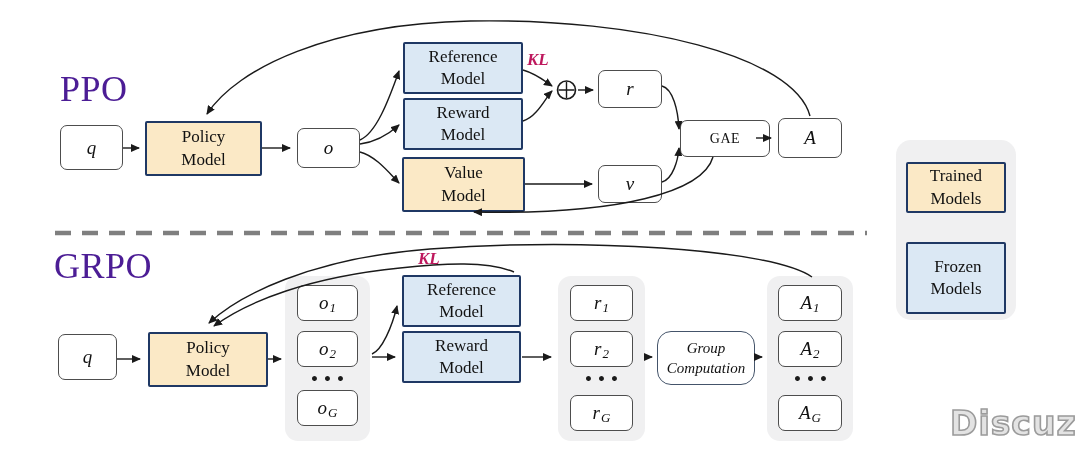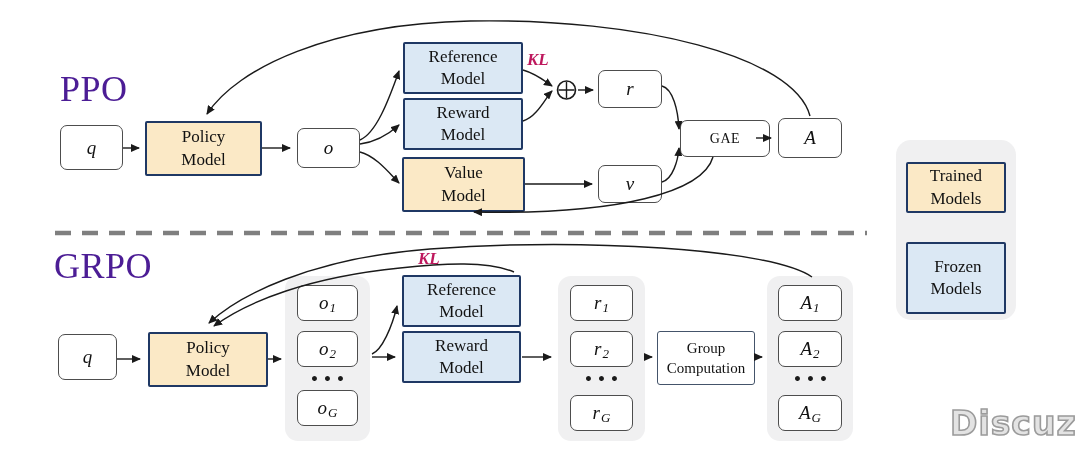--- a/index.html
+++ b/index.html
@@ -18,21 +18,21 @@
   .model{
     background:var(--trained_fill,#FBE9C6);
     border:2px solid var(--model_border,#1F3864);
     border-radius:2px;font-size:17px;line-height:1.32;
   }
   .model.frozen{background:var(--frozen_fill,#DBE8F4);}
   .plain{
     border:1.4px solid var(--plain_border,#4D4D4D);border-radius:7px;
   }
   .groupbox{
-    border:1.5px solid #44546A;border-radius:3px;font-size:15px;line-height:1.35;background:#fff;
+    border:1.5px solid #44546A;border-radius:14px;font-size:15px;line-height:1.35;background:#fff;font-style:italic;
   }
   .pre{white-space:pre-line;}
   .math{font-style:italic;font-size:19px;}
   .sub{font-size:13px;font-style:italic;display:inline-block;transform:translateY(5px);margin-left:1px;}
   .gcontainer{
     position:absolute;background:var(--container_fill,#F0F0F1);border-radius:13px;
   }
   .dots{
     position:absolute;font-weight:bold;font-size:14px;letter-spacing:4px;color:#1a1a1a;
     font-family:"DejaVu Sans",sans-serif;

